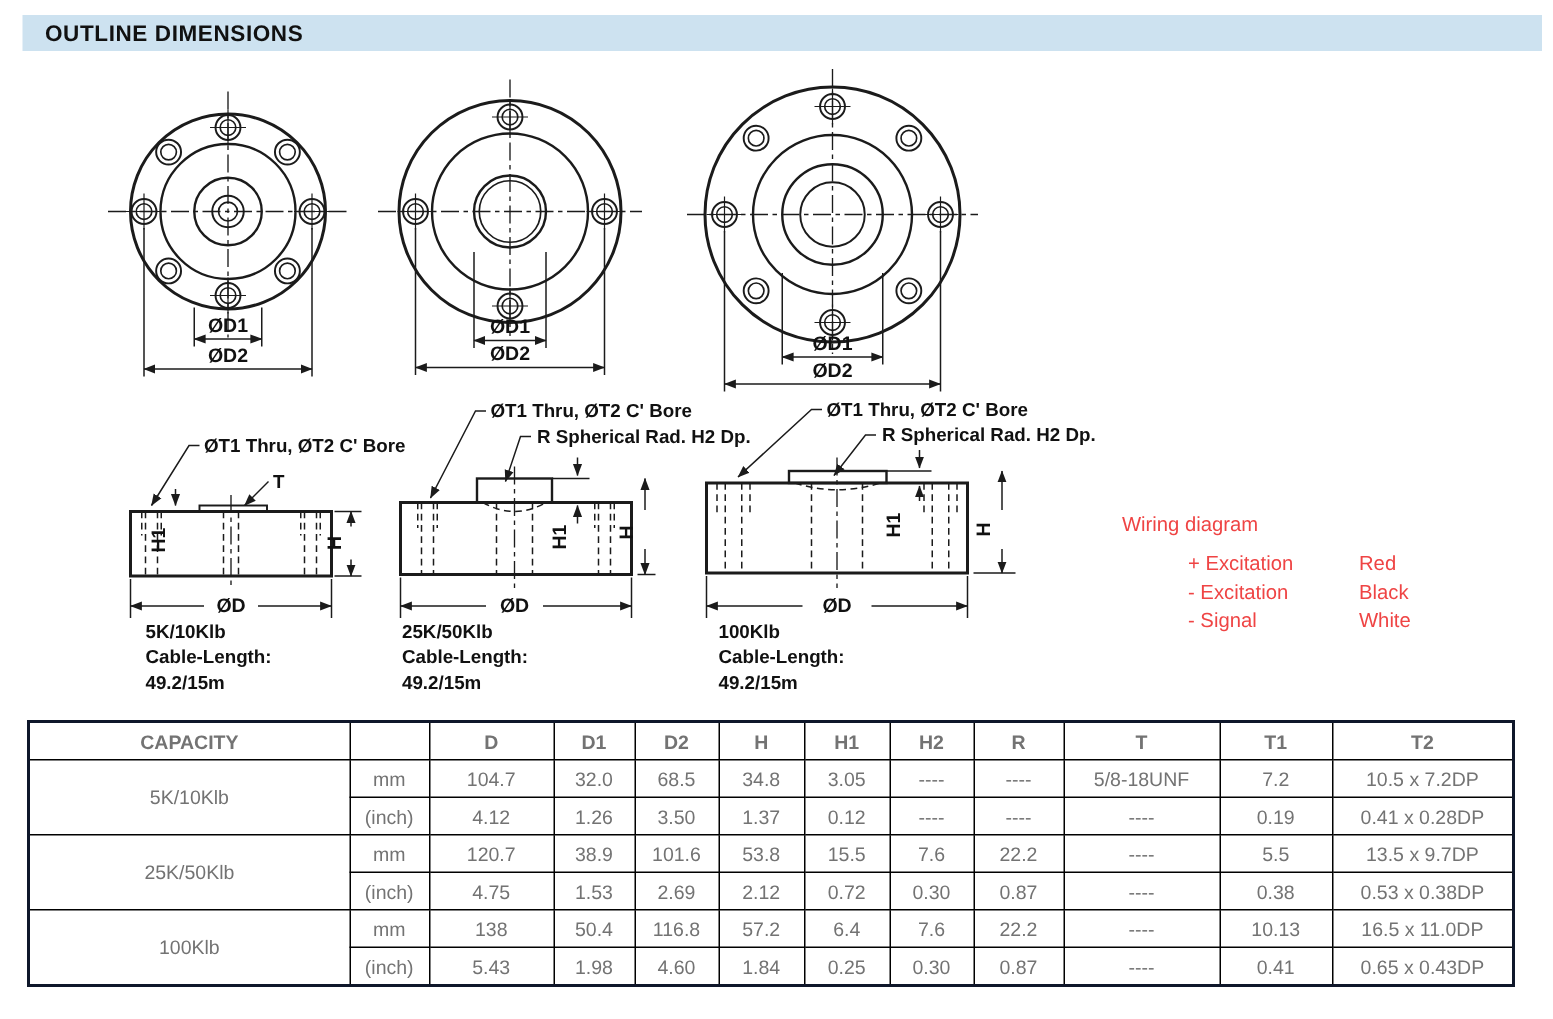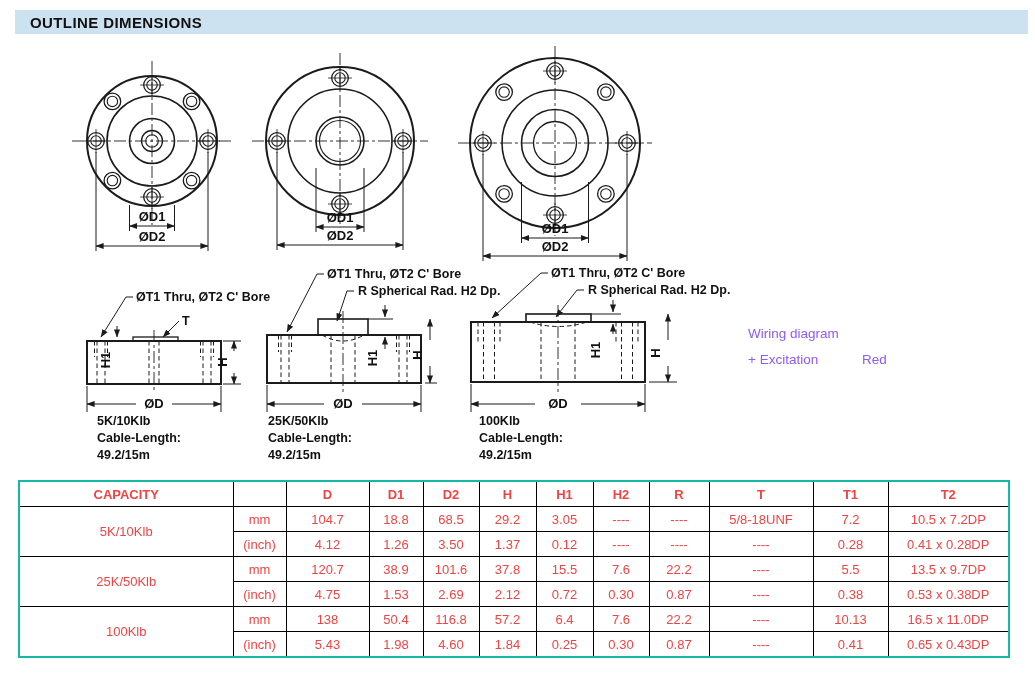--- a/index.html
+++ b/index.html
@@ -18,27 +18,27 @@
   .w11{stroke-width:1.1;}
   .cl{stroke:#1b1b1b;stroke-width:.9;stroke-dasharray:12 3 3 3;fill:none;}
   .hd{stroke:#1b1b1b;stroke-width:1;stroke-dasharray:4.5 3;fill:none;}
   .dim{stroke:#1b1b1b;stroke-width:1;fill:none;}
   .tick{stroke:#1b1b1b;stroke-width:.8;}
   text.dlabel{font:bold 13px "Liberation Sans",sans-serif;fill:#111;}
   text.llabel{font:bold 12.5px "Liberation Sans",sans-serif;fill:#111;}
   text.cap{font:bold 12.5px "Liberation Sans",sans-serif;fill:#111;}
 
   
-  .wiring{position:absolute;left:748px;top:326px;font-size:13.5px;color:#8b5cf6;}
+  .wiring{position:absolute;left:748px;top:342px;font-size:13.5px;color:#ef4444;}
   .wiring .w-title{margin-bottom:9px;}
-  .wiring .w-row{display:grid;grid-template-columns:114px auto;line-height:19px;}
+  .wiring .w-row{display:grid;grid-template-columns:114px auto;line-height:19px;margin-left:44px;}
 
   
   table.spec{position:absolute;left:18px;top:480px;width:990px;border-collapse:collapse;table-layout:fixed;
-             border:2px solid #14b8a6;font-size:13px;color:#ef4444;}
+             border:2px solid #0f172a;font-size:13px;color:#737373;}
   table.spec th,table.spec td{border:1px solid #000;text-align:center;vertical-align:middle;height:24px;padding:0;overflow:hidden;white-space:nowrap;}
   table.spec th{font-weight:bold;}
   table.spec td{font-weight:normal;}
 </style>
 </head>
 <body>
 
 <div class="band">
   <span class="title">OUTLINE DIMENSIONS</span>
 </div>
@@ -256,20 +256,28 @@
     <text x="479" y="459" class="cap">49.2/15m</text>
   </g>
 </svg>
 
 <div class="wiring">
   <div class="w-title">Wiring diagram</div>
   <div class="w-row">
     <span>+ Excitation</span>
     <span>Red</span>
   </div>
+  <div class="w-row">
+    <span>- Excitation</span>
+    <span>Black</span>
+  </div>
+  <div class="w-row">
+    <span>- Signal</span>
+    <span>White</span>
+  </div>
 </div>
 
 <table class="spec">
   <colgroup>
     <col style="width:214px">
       <col style="width:53px">
       <col style="width:83px">
       <col style="width:54px">
     <col style="width:56px">
       <col style="width:57px">
@@ -294,50 +302,50 @@
       <th>T</th>
       <th>T1</th>
       <th>T2</th>
     </tr>
   </thead>
   <tbody>
     <tr>
       <td rowspan="2">5K/10Klb</td>
       <td>mm</td>
       <td>104.7</td>
-      <td>18.8</td>
+      <td>32.0</td>
       <td>68.5</td>
-      <td>29.2</td>
+      <td>34.8</td>
       <td>3.05</td>
       <td>----</td>
       <td>----</td>
       <td>5/8-18UNF</td>
       <td>7.2</td>
       <td>10.5 x 7.2DP</td>
     </tr>
     <tr>
       <td>(inch)</td>
       <td>4.12</td>
       <td>1.26</td>
       <td>3.50</td>
       <td>1.37</td>
       <td>0.12</td>
       <td>----</td>
       <td>----</td>
       <td>----</td>
-      <td>0.28</td>
+      <td>0.19</td>
       <td>0.41 x 0.28DP</td>
     </tr>
     <tr>
       <td rowspan="2">25K/50Klb</td>
       <td>mm</td>
       <td>120.7</td>
       <td>38.9</td>
       <td>101.6</td>
-      <td>37.8</td>
+      <td>53.8</td>
       <td>15.5</td>
       <td>7.6</td>
       <td>22.2</td>
       <td>----</td>
       <td>5.5</td>
       <td>13.5 x 9.7DP</td>
     </tr>
     <tr>
       <td>(inch)</td>
       <td>4.75</td>

